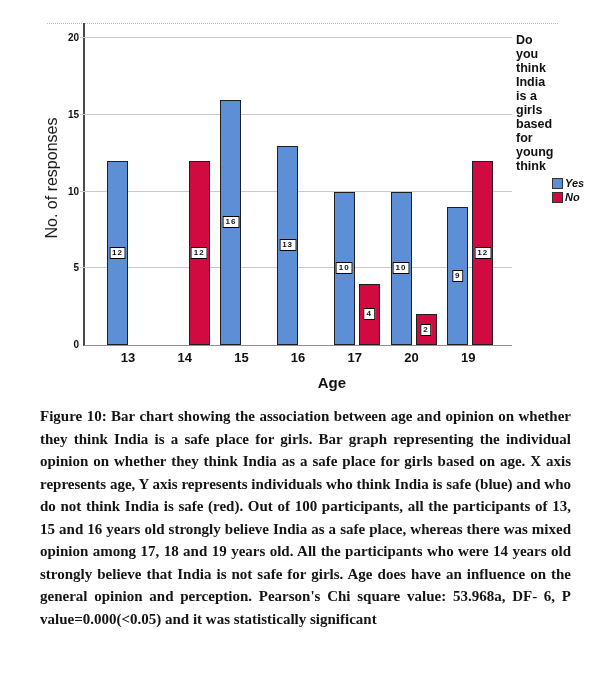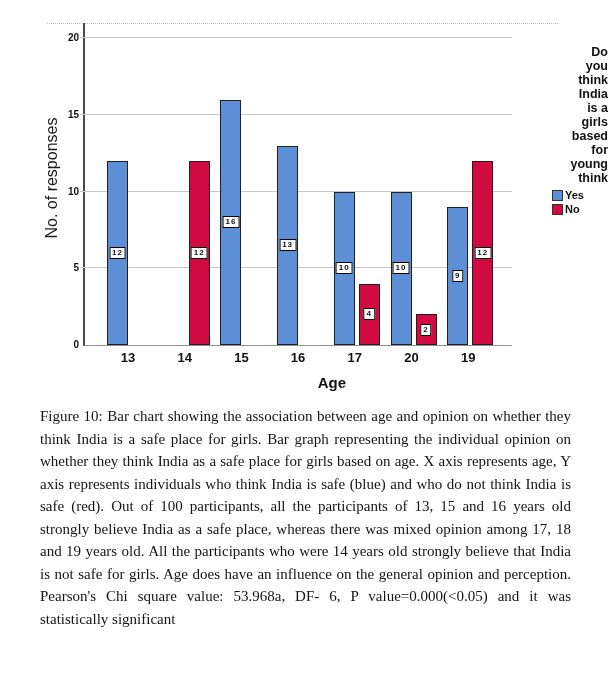--- a/index.html
+++ b/index.html
@@ -25,30 +25,30 @@
   .x-tick-label{position:absolute;width:44px;transform:translateX(-50%);
                 text-align:center;font-size:13px;font-weight:bold;}
   #y-axis-title{position:absolute;left:-42px;top:168px;width:190px;height:20px;
                 text-align:center;font-size:16px;color:#1a1a1a;
                 transform:rotate(-90deg);transform-origin:center;}
   #x-axis-title{position:absolute;left:246px;top:374px;width:100px;text-align:right;
                 font-size:15px;font-weight:bold;}
 
   
   #legend{position:absolute;left:516px;top:33px;width:92px;}
-  #legend-title{text-align:right;font-size:12.5px;font-weight:bold;line-height:14px;margin-top:12px;}
-  #legend-items{margin-top:3px;padding-left:36px;}
+  #legend-title{text-align:left;font-size:12.5px;font-weight:bold;line-height:14px;}
+  #legend-items{margin-top:3px;padding-left:36px;font-style:italic;}
   .legend-item{display:flex;align-items:center;height:14px;}
   .legend-swatch{width:11px;height:11px;border:1px solid #333;box-sizing:border-box;
                  margin-right:2px;flex:0 0 auto;}
   .legend-item-label{font-size:11px;font-weight:bold;line-height:11px;}
 
   
   #caption{position:absolute;left:40px;top:405px;width:531px;
-           font-family:"Liberation Serif",serif;font-weight:normal;
+           font-family:"Liberation Serif",serif;font-weight:bold;
            font-size:15px;line-height:22.5px;text-align:justify;color:#141414;}
 </style>
 </head>
 <body>
 
 <div id="figure">
 
   <div id="chart-region">
     <div id="frame-top"></div>
 

